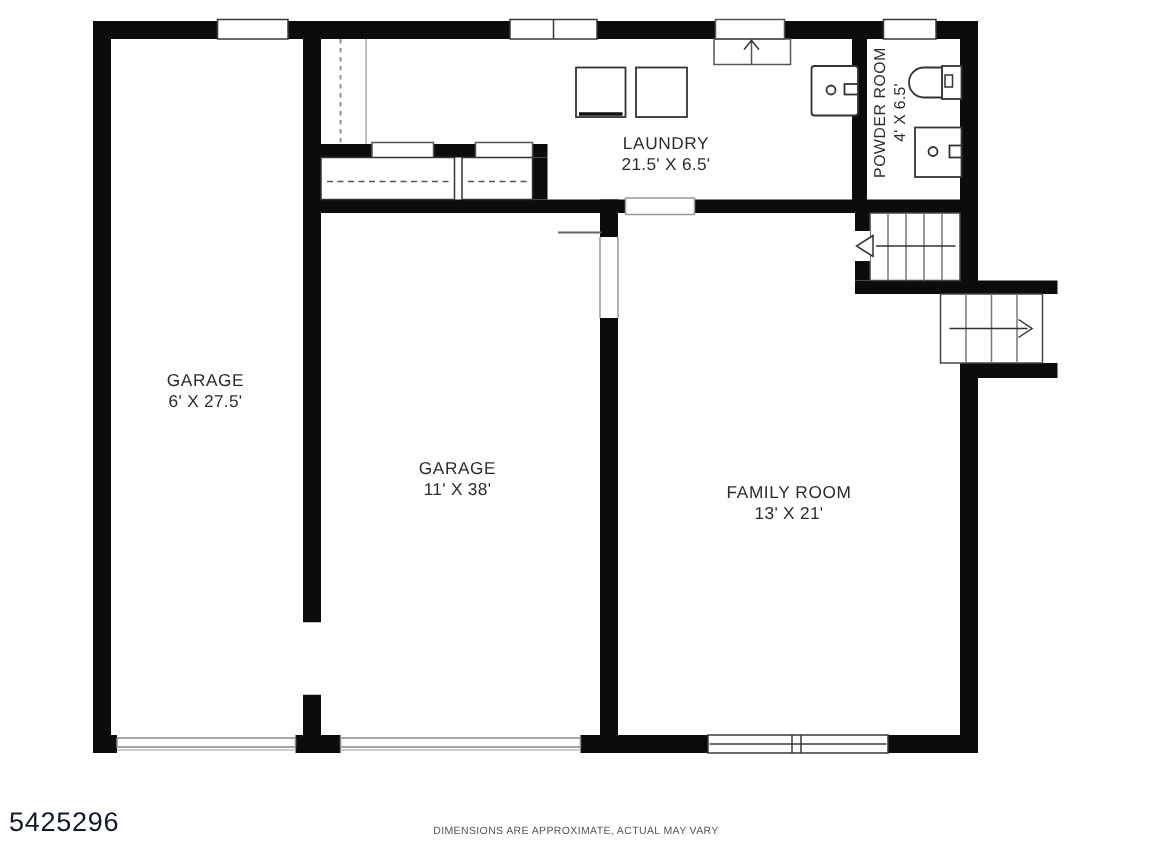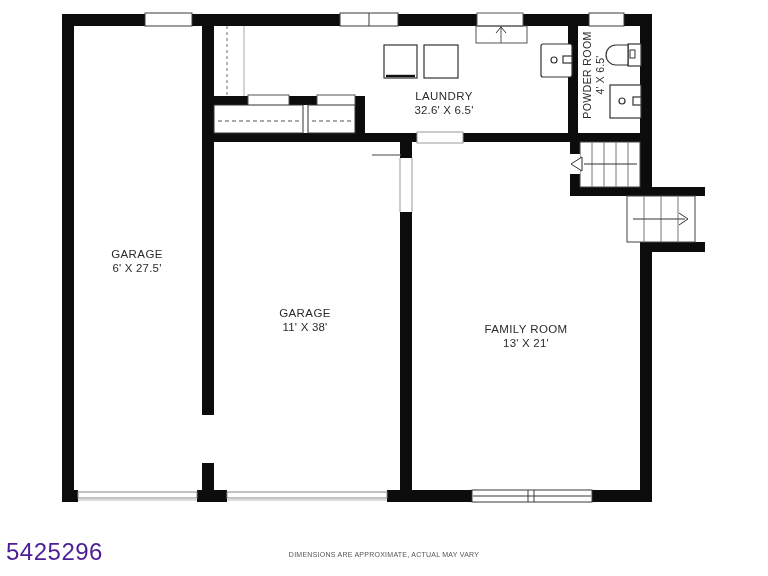--- a/index.html
+++ b/index.html
@@ -17,21 +17,21 @@
   .lbl-garage2{left:235px;top:306px;width:140px;}
   .lbl-family{left:446px;top:322px;width:160px;text-align:center;}
   .lbl-laundry{left:374px;top:89px;width:140px;}
   .lbl-powder{
     left:534px;top:62px;width:120px;
     transform:rotate(-90deg);
     font-size:10.5px;line-height:13px;letter-spacing:.4px;
   }
   .listing-id{
     position:absolute;left:6px;top:538px;
-    font-size:24px;color:#4c1d95;letter-spacing:.5px;
+    font-size:18px;color:#0f172a;letter-spacing:.5px;
   }
   .disclaimer{
     position:absolute;left:0;top:551px;width:768px;text-align:center;
     font-size:7px;color:#555;letter-spacing:.25px;
   }
 </style>
 </head>
 <body>
 
 <div class="canvas">
@@ -174,21 +174,21 @@
     <div class="dims">11' X 38'</div>
   </div>
 
   <div class="lbl lbl-family">
     <div>FAMILY ROOM</div>
     <div class="dims">13' X 21'</div>
   </div>
 
   <div class="lbl lbl-laundry">
     <div>LAUNDRY</div>
-    <div class="dims">32.6' X 6.5'</div>
+    <div class="dims">21.5' X 6.5'</div>
   </div>
 
   <div class="lbl lbl-powder">
     <div>POWDER ROOM</div>
     <div class="dims">4' X 6.5'</div>
   </div>
 
   <div class="listing-id">5425296</div>
   <div class="disclaimer">DIMENSIONS ARE APPROXIMATE, ACTUAL MAY VARY</div>
 

